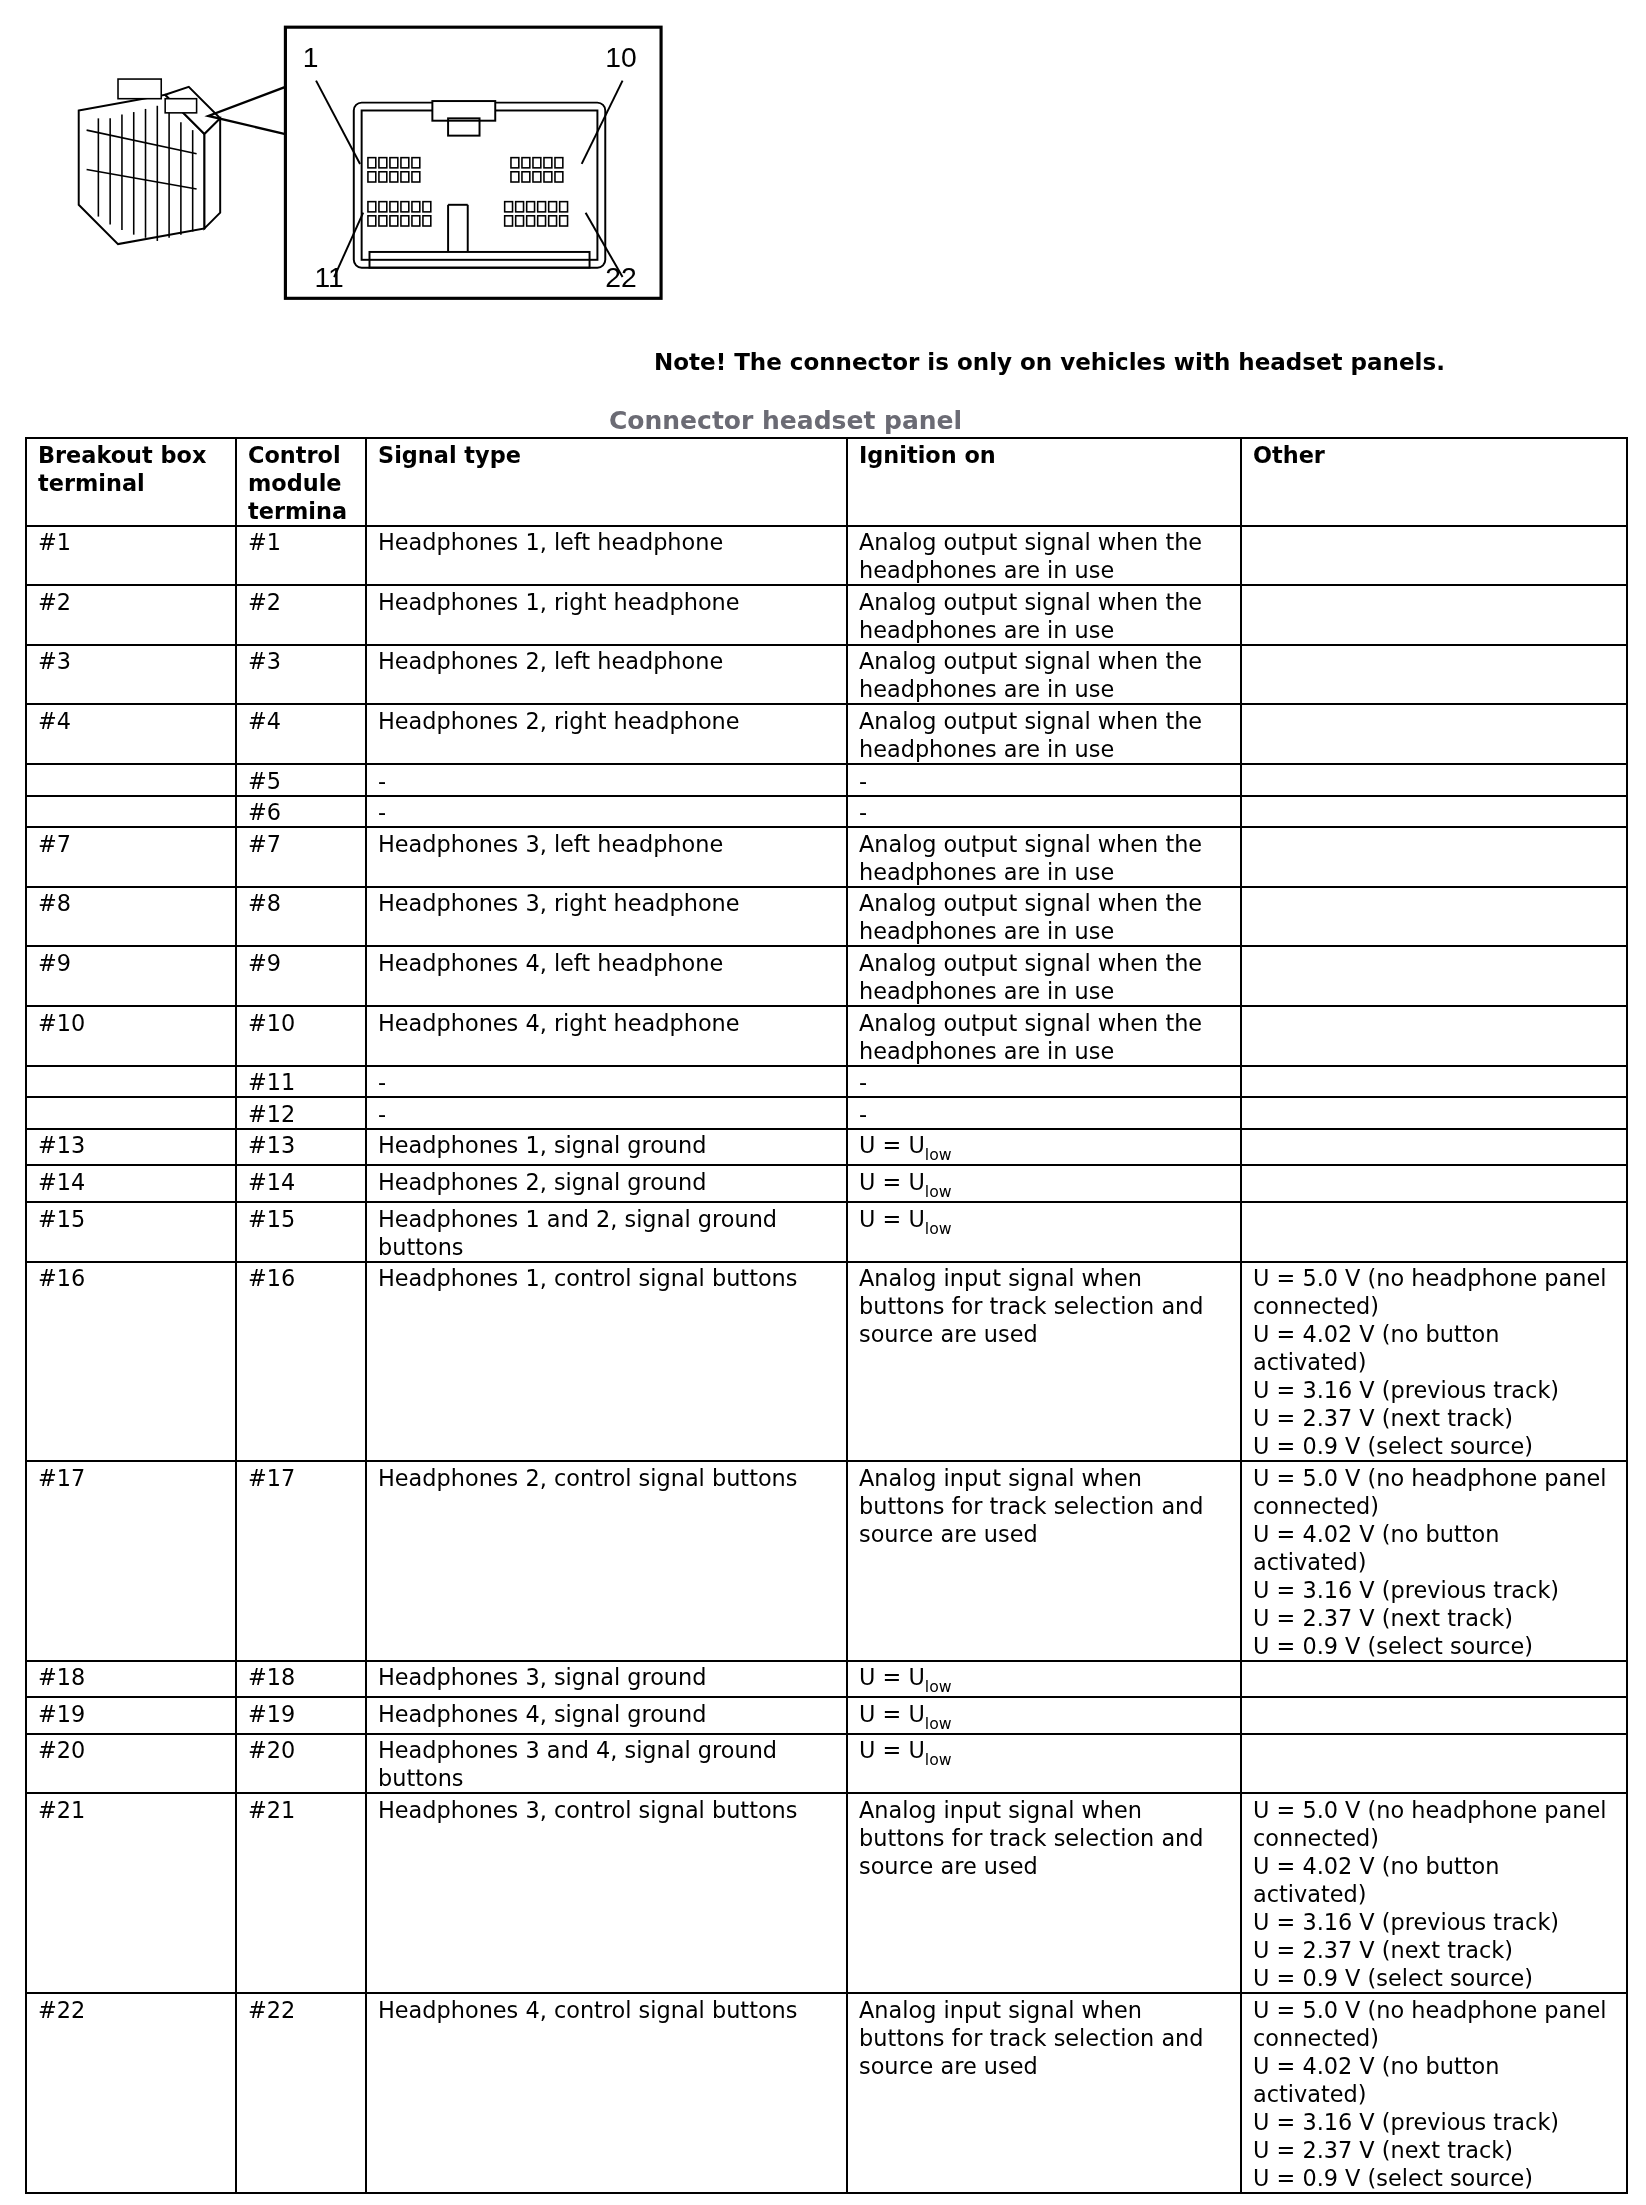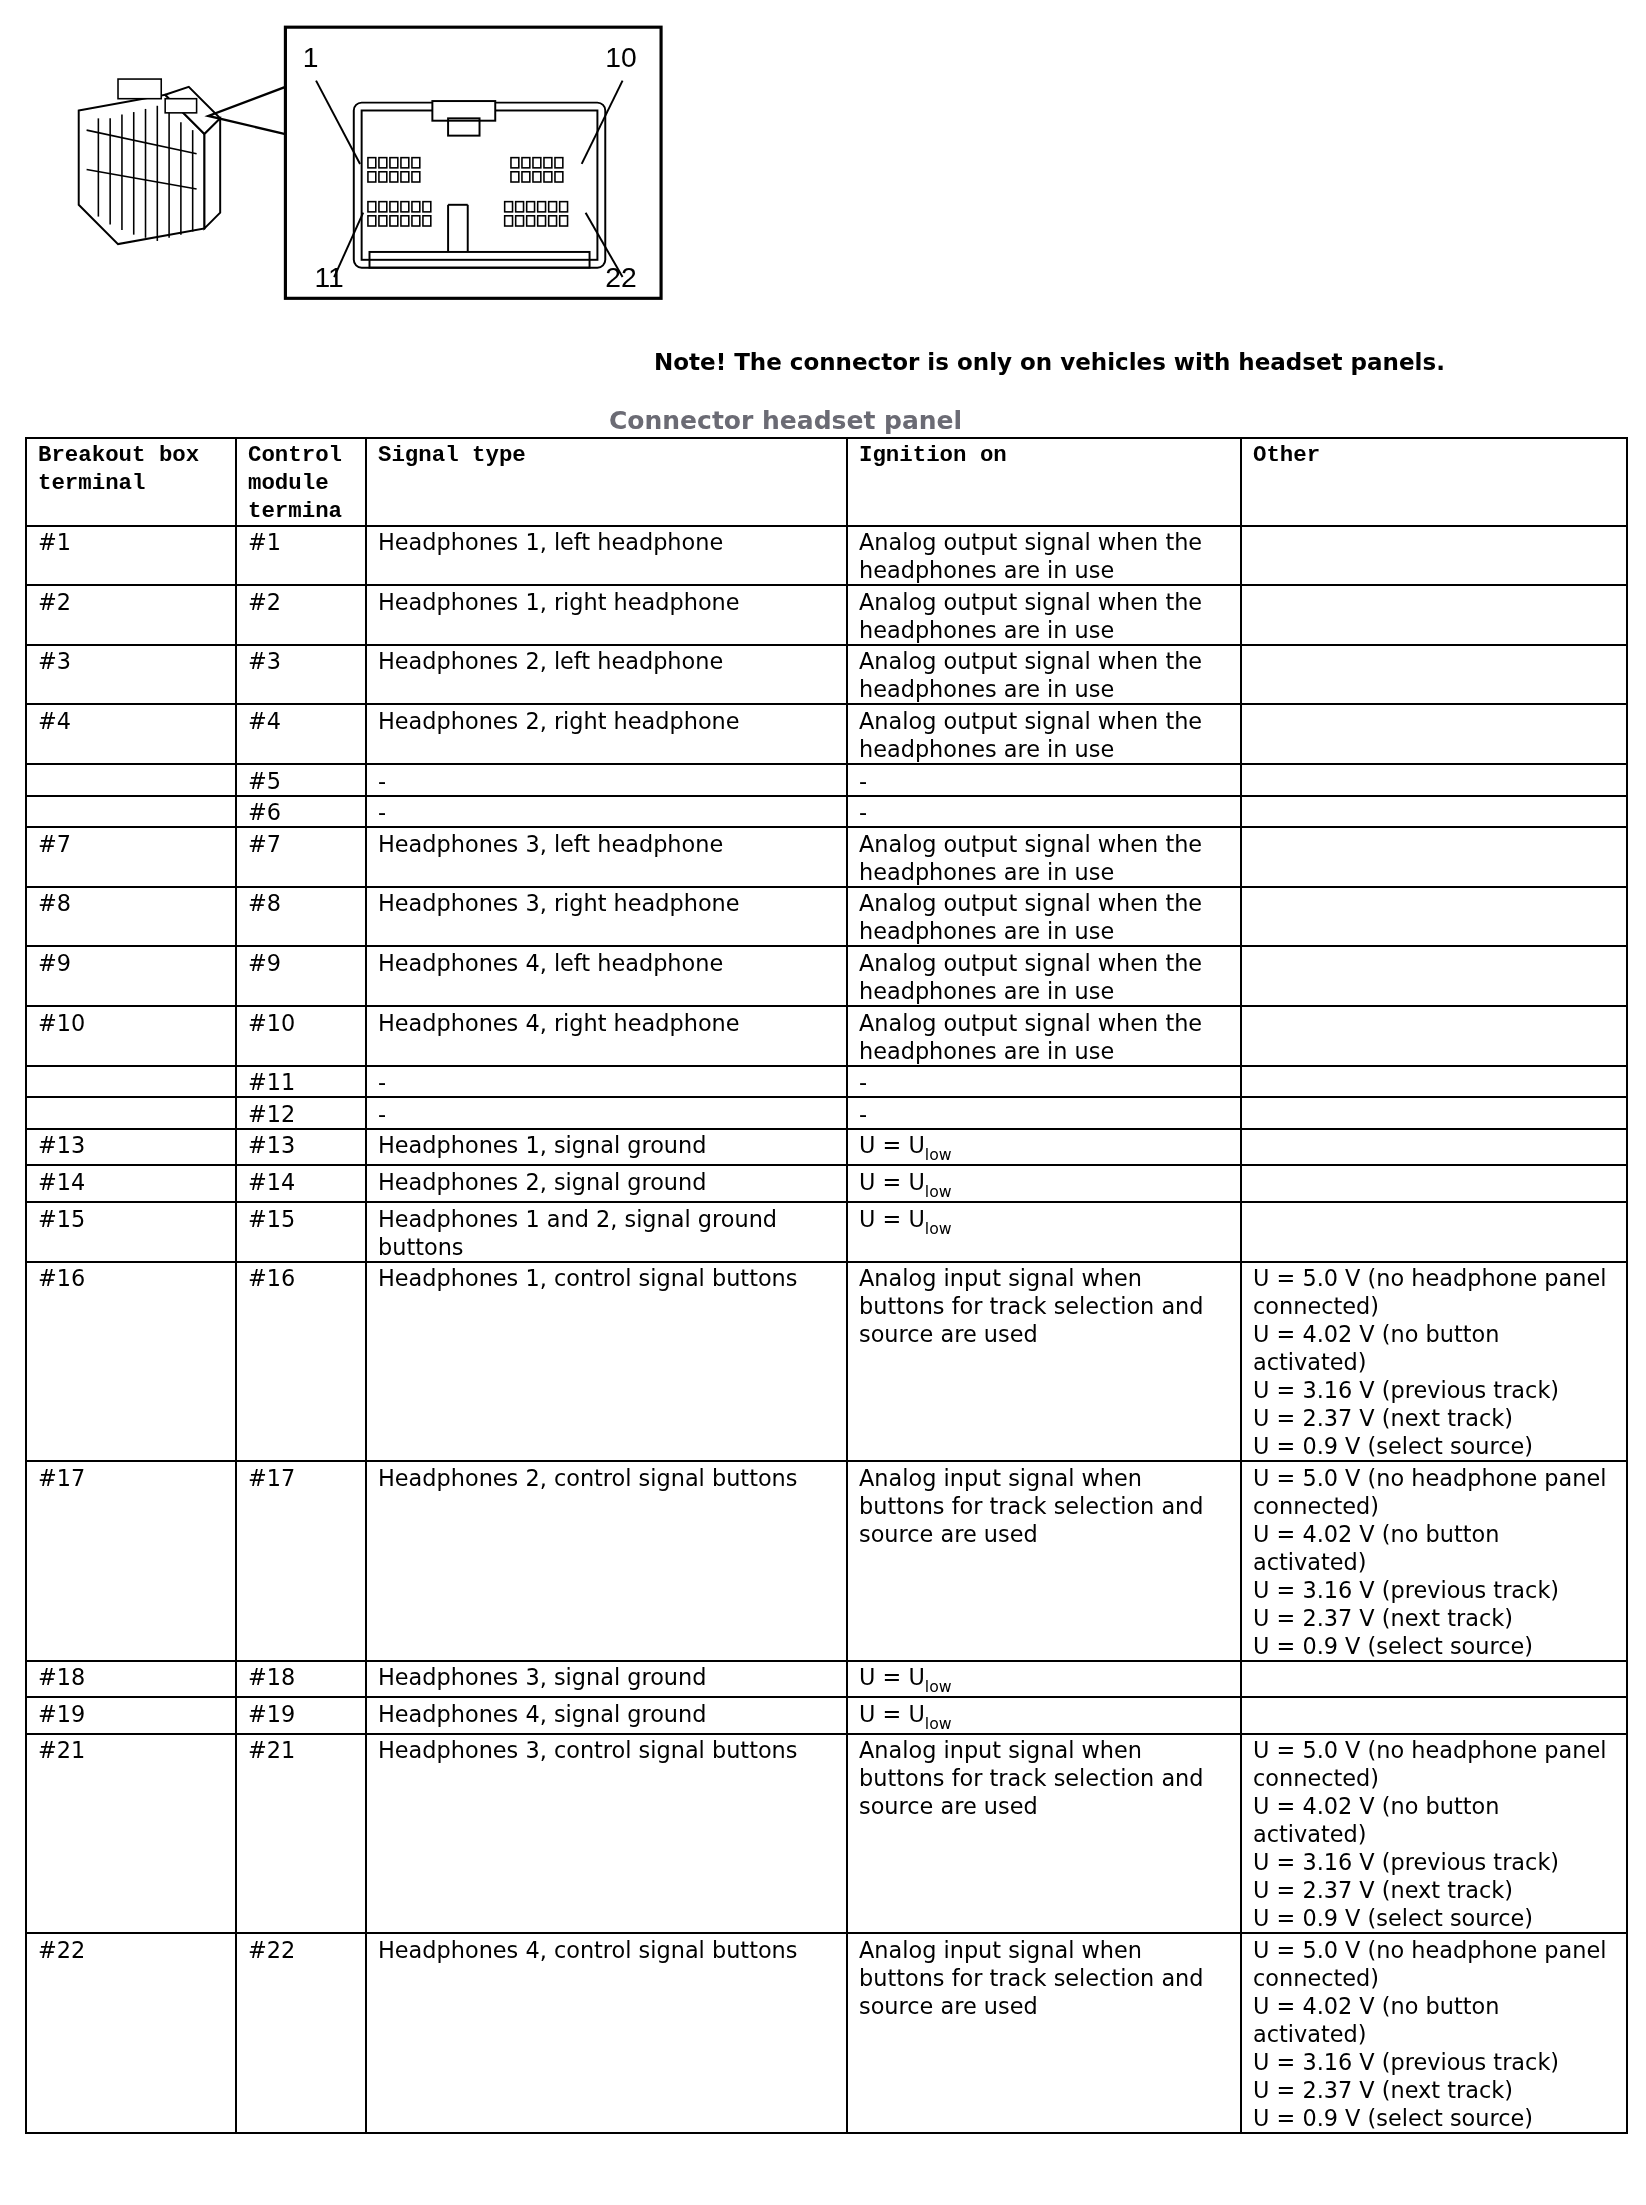--- a/index.html
+++ b/index.html
@@ -2,21 +2,21 @@
 <html style="font-size:12.6px"><head>
 <meta charset="utf-8">
 <style>
   html,body{margin:0;padding:0;background:#fff;}
   body{width:1646px;height:2205px;position:relative;overflow:hidden;font-family:"DejaVu Sans","Liberation Sans",sans-serif;color:#000;}
   #figure{position:absolute;left:63px;top:23.6px;width:613px;height:283px;}
   #note{position:absolute;left:654px;top:349px;font-weight:bold;font-size:23px;white-space:nowrap;}
   #caption{position:absolute;left:609px;top:406px;font-weight:bold;font-size:25px;color:#6b6b74;white-space:nowrap;}
   table{position:absolute;left:25px;top:437px;border-collapse:collapse;table-layout:fixed;width:1602px;font-size:22.4px;line-height:28px;}
   td,th{border:2.4px solid #000;vertical-align:top;padding:1.6px 11px 0 11px;text-align:left;overflow:hidden;}
-  th{font-weight:bold;height:82px;font-family:Liberation Mono, monospace;}
+  th{font-weight:bold;height:82px;}
   td{font-weight:normal;}
   .h2{height:53px;}
   .h1{height:28px;}
   .hs{height:33px;}
   .hs2{height:53px;margin-left:21px;}
   .h6{height:196px;margin-left:18px;}
   sub{font-size:15.7px;line-height:0;vertical-align:-7px;}
   .line{display:block;}
 </style>
 </head>
@@ -277,20 +277,27 @@
         <td class="hs"></td>
       </tr>
       <tr>
         <td class="hs">#19</td>
         <td class="hs">#19</td>
         <td class="hs">Headphones 4, signal ground</td>
         <td class="hs"><span>U = U</span><sub>low</sub></td>
         <td class="hs"></td>
       </tr>
       <tr>
+        <td class="hs2">#20</td>
+        <td class="hs2">#20</td>
+        <td class="hs2">Headphones 3 and 4, signal ground buttons</td>
+        <td class="hs2"><span>U = U</span><sub>low</sub></td>
+        <td class="hs2"></td>
+      </tr>
+      <tr>
         <td class="h6">#21</td>
         <td class="h6">#21</td>
         <td class="h6">Headphones 3, control signal buttons</td>
         <td class="h6">Analog input signal when buttons for track selection and source are used</td>
         <td class="h6">
           <span class="line">U = 5.0 V (no headphone panel connected)</span>
           <span class="line">U = 4.02 V (no button activated)</span>
           <span class="line">U = 3.16 V (previous track)</span>
           <span class="line">U = 2.37 V (next track)</span>
           <span class="line">U = 0.9 V (select source)</span>

